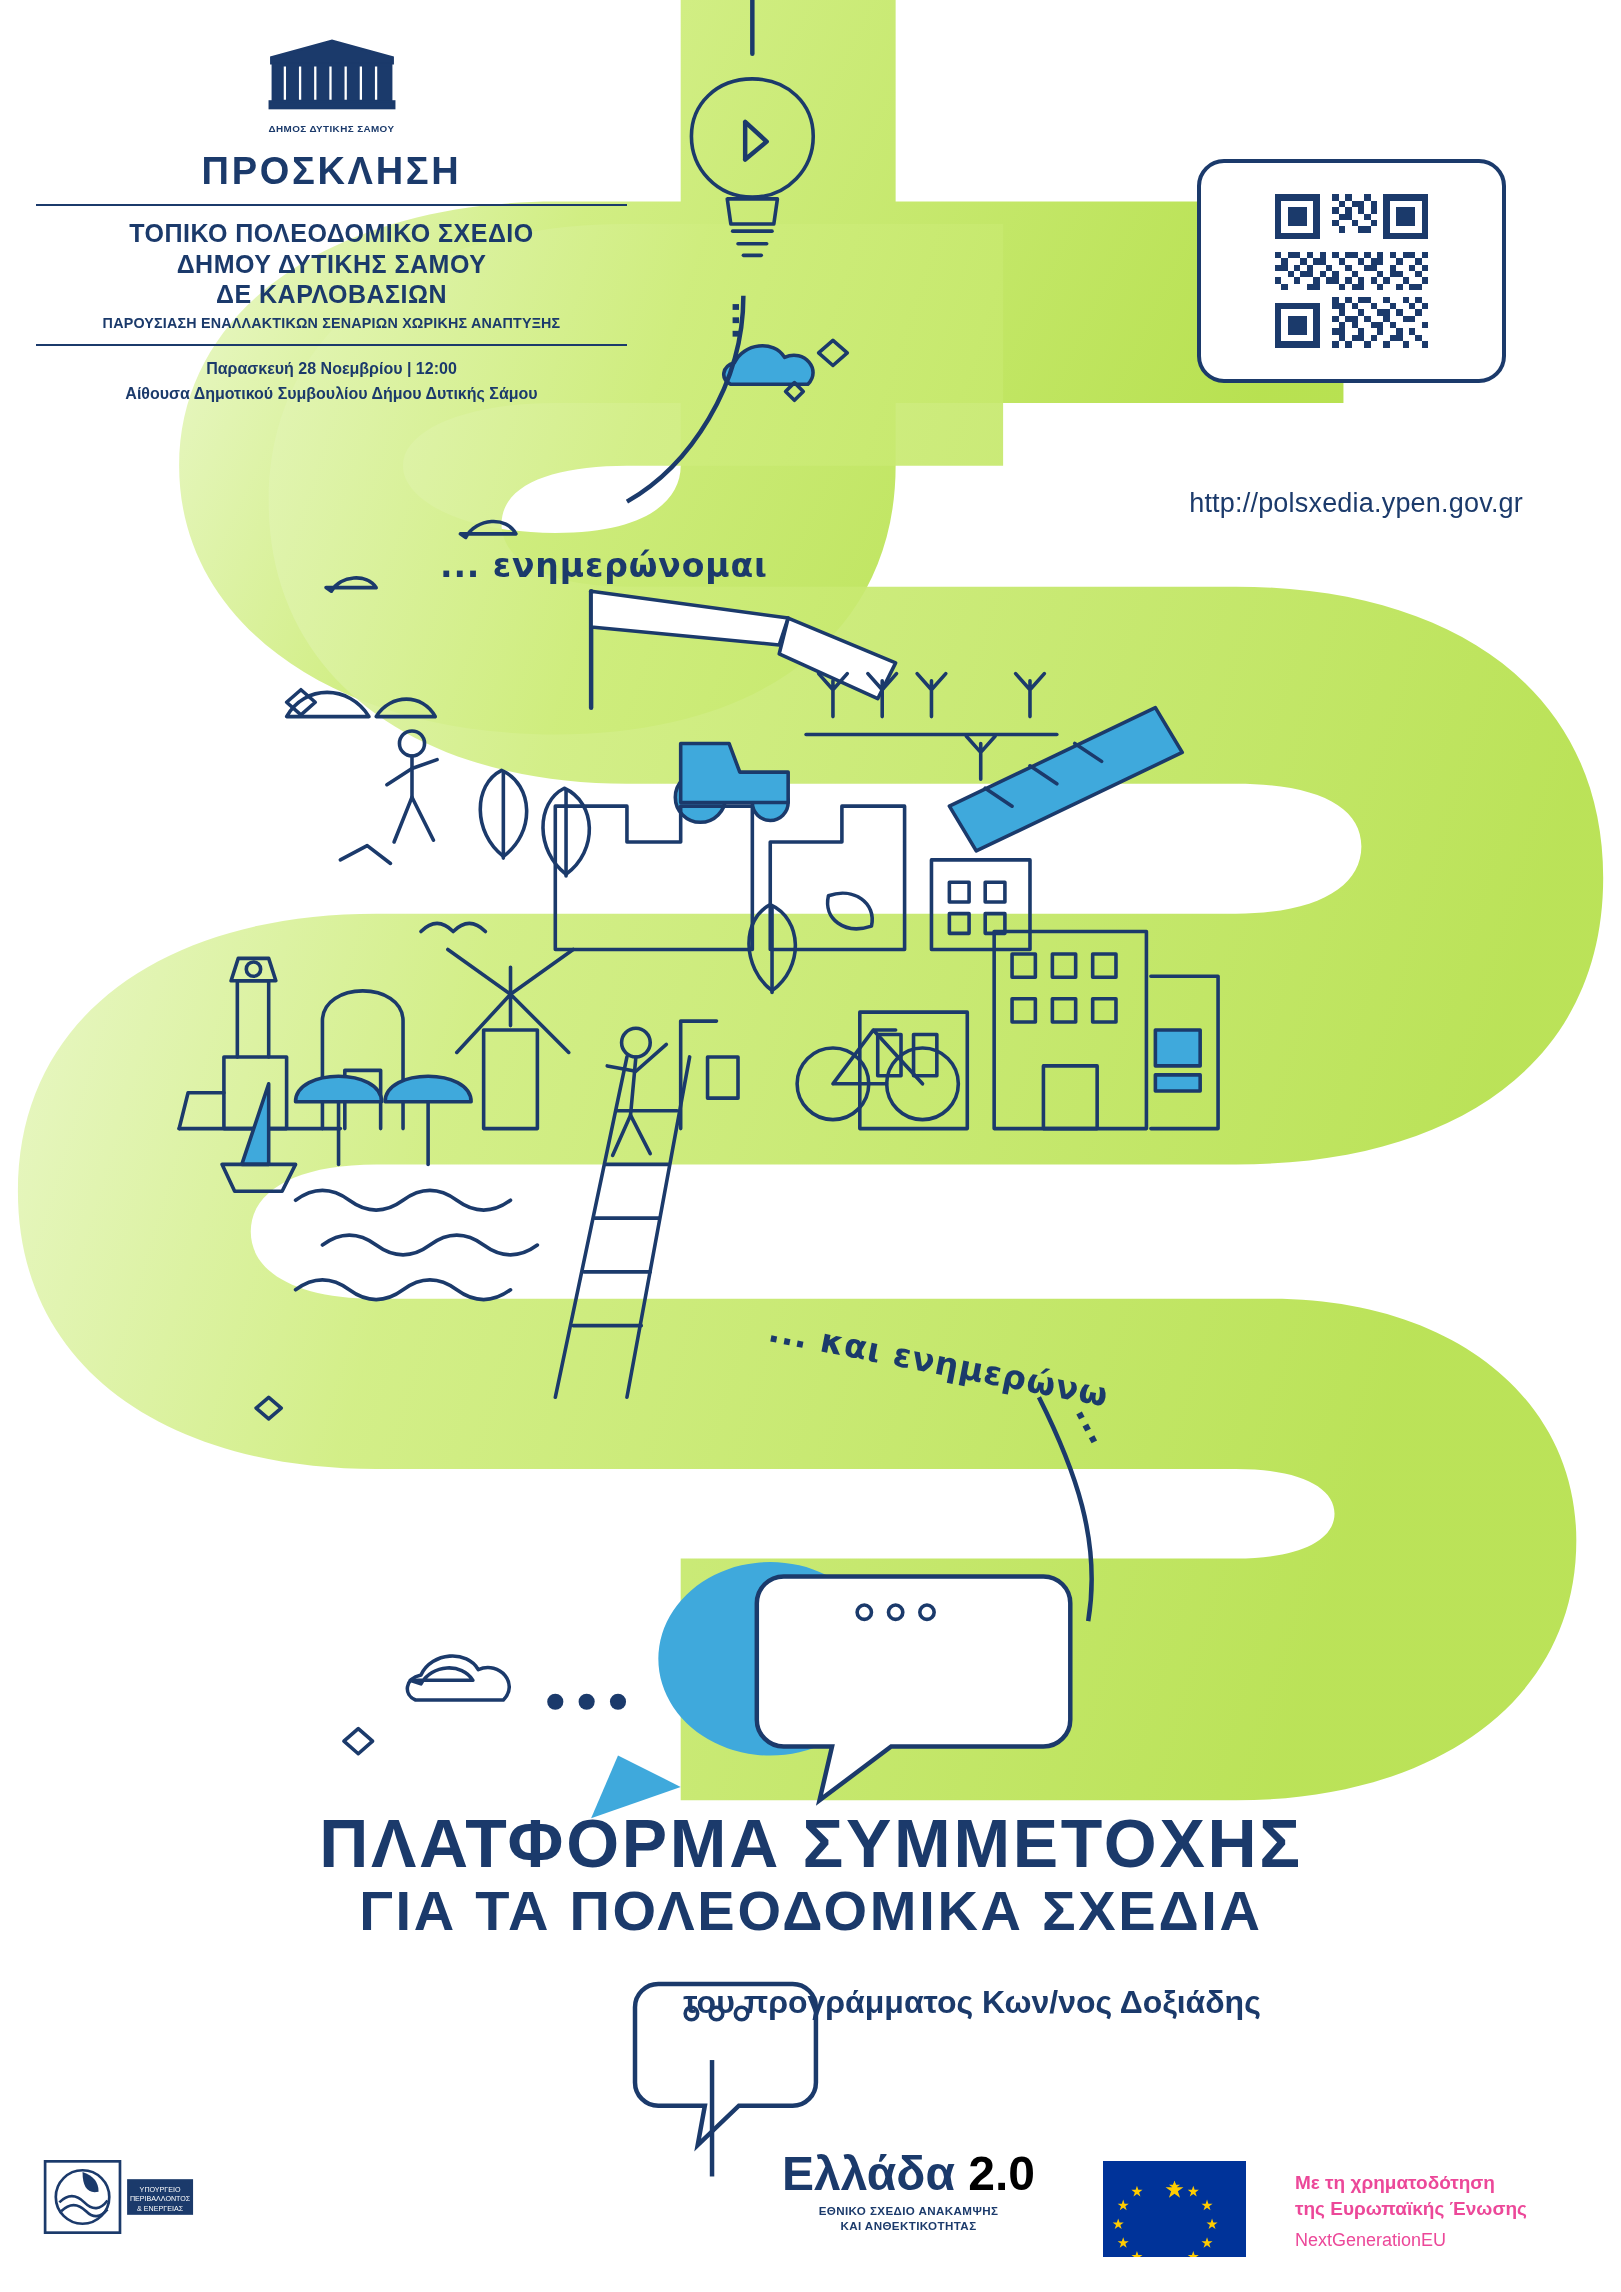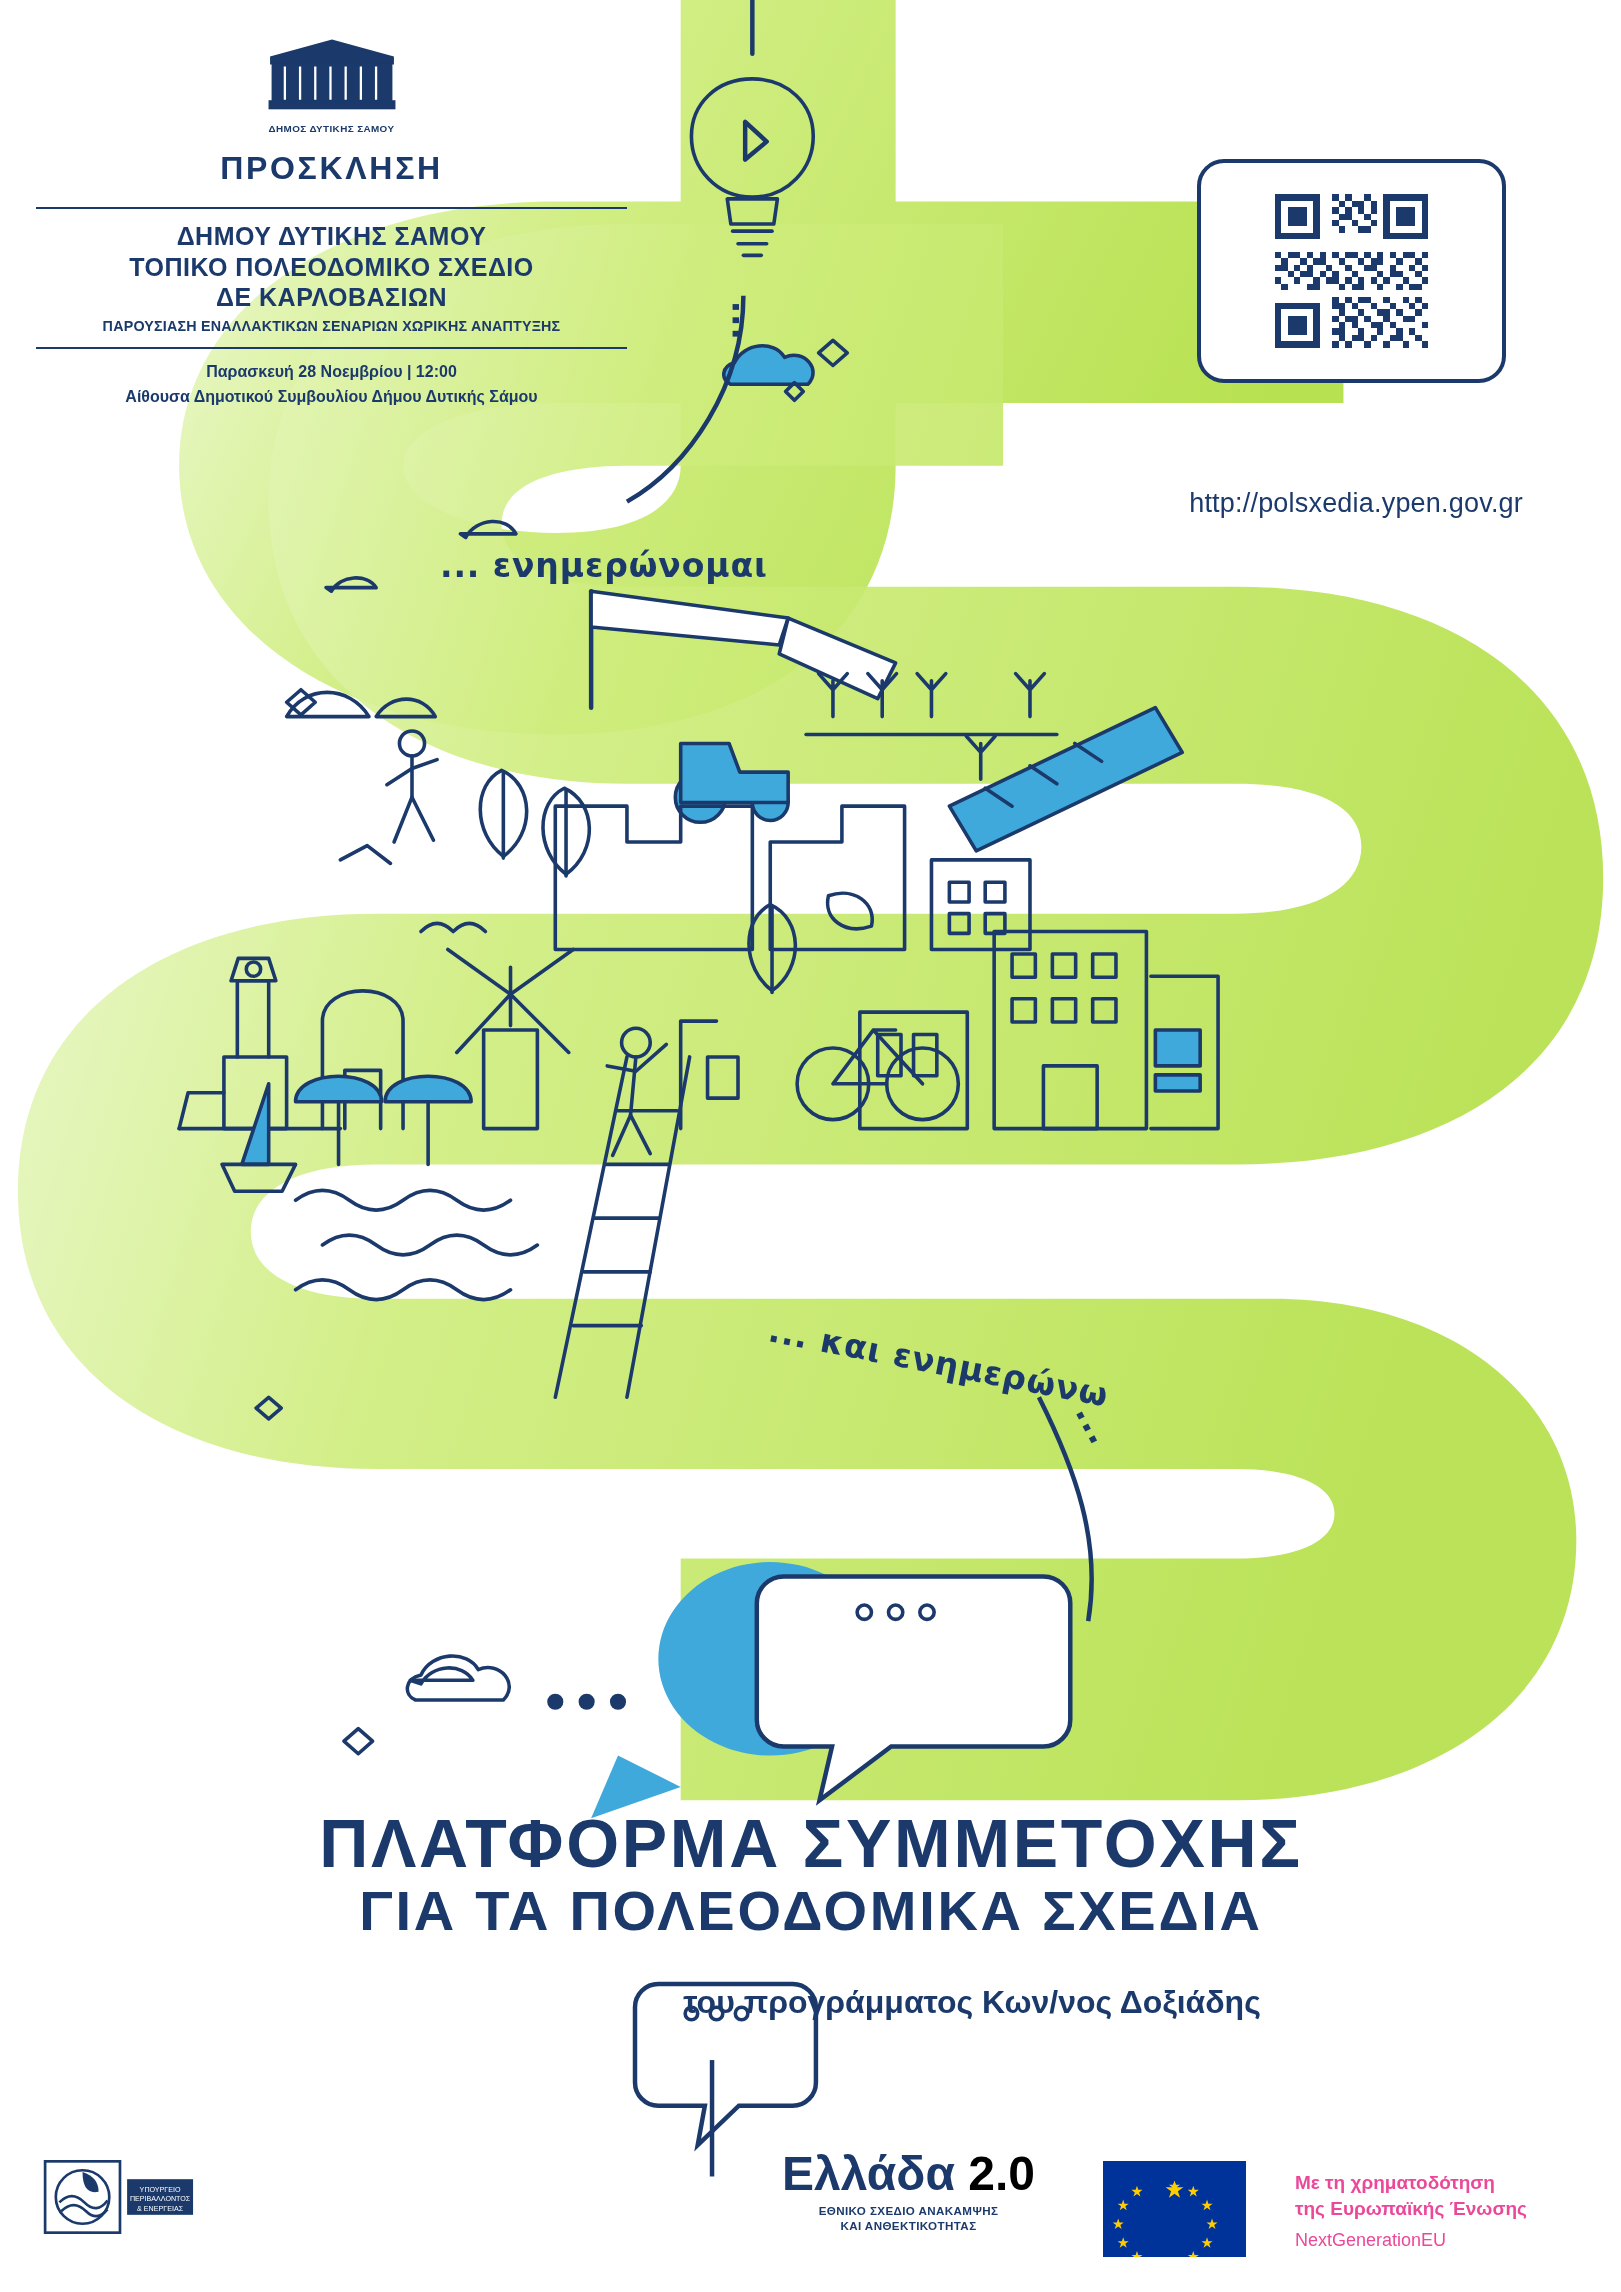--- a/index.html
+++ b/index.html
@@ -44,25 +44,25 @@
     display: block;
   }
   .logo-caption {
     font-size: 9.9px;
     letter-spacing: 0.4px;
     color: #1b3a6b;
     margin-bottom: 16px;
     font-weight: bold;
   }
   .invite-title {
-    font-size: 32px;
+    font-size: 38px;
     font-weight: bold;
     letter-spacing: 2.7px;
     color: #1b3a6b;
-    margin-bottom: 20px;
+    margin-bottom: 11px;
   }
   .rule {
     height: 1.8px;
     background: #1b3a6b;
     width: 100%;
     margin: 5.4px 0 12.5px 0;
   }
   .plan-title {
     font-size: 25px;
     font-weight: bold;
@@ -560,22 +560,22 @@
         <g stroke="#ffffff" stroke-width="3">
           <path d="M 38 40 L 38 84 M 58 40 L 58 84 M 78 40 L 78 84 M 98 40 L 98 84 M 118 40 L 118 84 M 138 40 L 138 84 M 158 40 L 158 84"></path>
         </g>
         <rect x="18" y="86" width="164" height="9" fill="#1b3a6b"></rect>
       </g>
     </svg>
     <div class="logo-caption">ΔΗΜΟΣ ΔΥΤΙΚΗΣ ΣΑΜΟΥ</div>
     <div class="invite-title">ΠΡΟΣΚΛΗΣΗ</div>
     <div class="rule"></div>
     <div class="plan-title">
+      <div>ΤΟΠΙΚΟ ΠΟΛΕΟΔΟΜΙΚΟ ΣΧΕΔΙΟ</div>
       <div>ΔΗΜΟΥ ΔΥΤΙΚΗΣ ΣΑΜΟΥ</div>
-      <div>ΤΟΠΙΚΟ ΠΟΛΕΟΔΟΜΙΚΟ ΣΧΕΔΙΟ</div>
       <div>ΔΕ ΚΑΡΛΟΒΑΣΙΩΝ</div>
     </div>
     <div class="plan-sub">ΠΑΡΟΥΣΙΑΣΗ ΕΝΑΛΛΑΚΤΙΚΩΝ ΣΕΝΑΡΙΩΝ ΧΩΡΙΚΗΣ ΑΝΑΠΤΥΞΗΣ</div>
     <div class="rule2"></div>
     <div class="when">Παρασκευή 28 Νοεμβρίου   |   12:00</div>
     <div class="where">Αίθουσα Δημοτικού Συμβουλίου Δήμου Δυτικής Σάμου</div>
   </div>
 
   <div class="qr-box">
     <svg width="233" height="166" viewBox="0 0 26 26" shape-rendering="crispEdges">

